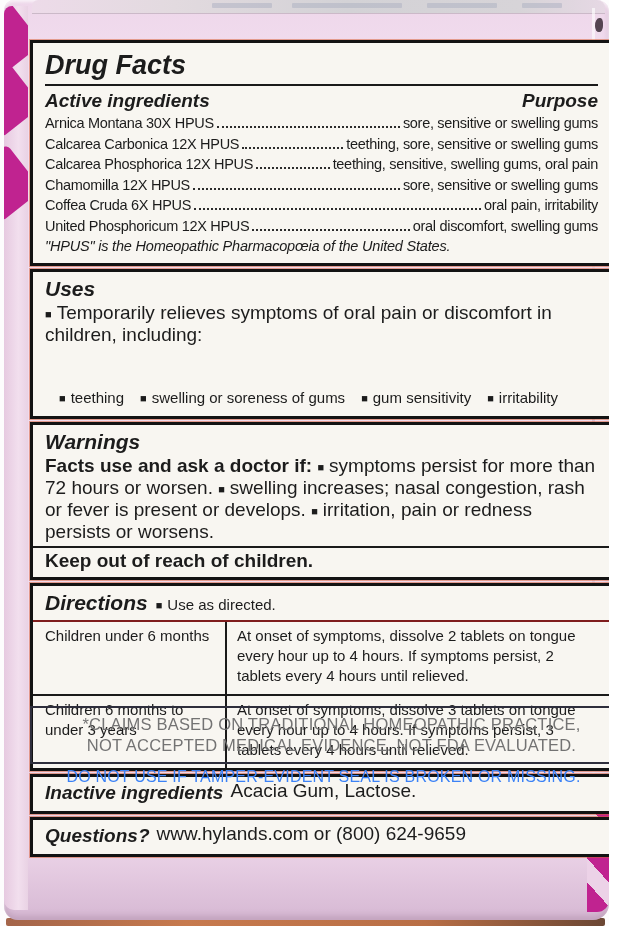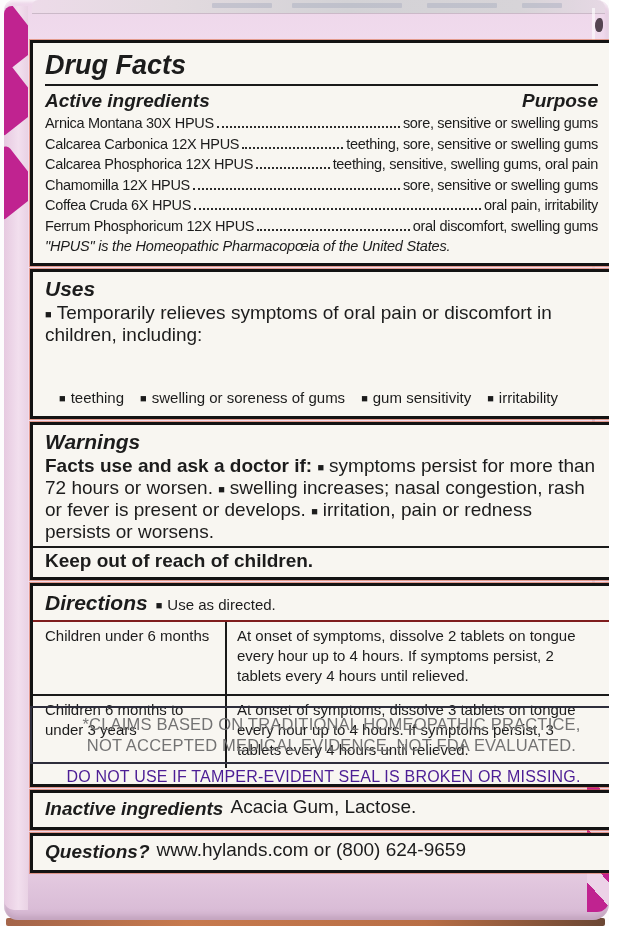--- a/index.html
+++ b/index.html
@@ -49,21 +49,21 @@
   .dir-row{display:flex;}
   .dir-row + .dir-row{border-top:2px solid #1a1a1a;}
   .dir-age{width:172px;flex:0 0 172px;padding:4px 8px 6px 12px;font-size:15px;line-height:20px;}
   .dir-instr{flex:1;border-left:2px solid #1a1a1a;padding:4px 10px 8px 10px;font-size:15px;line-height:20px;}
   .inline-heading{display:flex;align-items:flex-start;gap:7px;flex-wrap:wrap;}
 
   
   .claims-box{position:absolute;left:30px;width:587px;top:706px;border:2px solid #2e2e3c;
        padding:6px 6px;text-align:center;color:#737373;}
   .claims-line{font-size:16.5px;line-height:21px;letter-spacing:.2px;margin:0;}
-  .tamper{position:absolute;left:30px;width:587px;top:768px;text-align:center;color:#4c1d95;
+  .tamper{position:absolute;left:30px;width:587px;top:768px;text-align:center;color:#3b82f6;
        font-size:16px;letter-spacing:.2px;}
 </style>
 </head>
 <body>
 
 <div id="canvas">
   <div class="table-strip"></div>
 
   <div class="box">
     <div class="top-flap">
@@ -112,21 +112,21 @@
         <span>Chamomilla 12X HPUS</span>
         <span class="dots"></span>
         <span>sore, sensitive or swelling gums</span>
       </div>
       <div class="ing-row">
         <span>Coffea Cruda 6X HPUS</span>
         <span class="dots"></span>
         <span>oral pain, irritability</span>
       </div>
       <div class="ing-row">
-        <span>Ferrum Phosphoricum 12X HPUS</span>
+        <span>United Phosphoricum 12X HPUS</span>
         <span class="dots"></span>
         <span>oral discomfort, swelling gums</span>
       </div>
       <div class="footnote">"HPUS" is the Homeopathic Pharmacopœia of the United States.</div>
     </div>
 
     <div class="sec">
       <div class="h-sec">Uses</div>
       <p class="body sq">Temporarily relieves symptoms of oral pain or discomfort in children, including:</p>
       <div class="bullet-row">
@@ -137,21 +137,21 @@
       </div>
     </div>
 
     <div class="sec">
       <div class="h-sec">Warnings</div>
       <p class="body"><span class="bold">Facts use and ask a doctor if:</span> <span class="sq">symptoms persist for more than 72 hours or worsen.</span> <span class="sq">swelling increases; nasal congestion, rash or fever is present or develops.</span> <span class="sq">irritation, pain or redness persists or worsens.</span></p>
       <hr class="keep-rule">
       <p class="body bold">Keep out of reach of children.</p>
     </div>
 
-    <div class="sec" style="padding-bottom:16px;">
+    <div class="sec" style="padding-bottom:0;">
       <div class="dir-head">
         <span class="h-sec">Directions</span>
         <span class="dir-note sq">Use as directed.</span>
       </div>
       <div class="dir-table">
         <div class="dir-row">
           <div class="dir-age">Children under 6 months</div>
           <div class="dir-instr">At onset of symptoms, dissolve 2 tablets on tongue every hour up to 4 hours. If symptoms persist, 2 tablets every 4 hours until relieved.</div>
         </div>
         <div class="dir-row">

